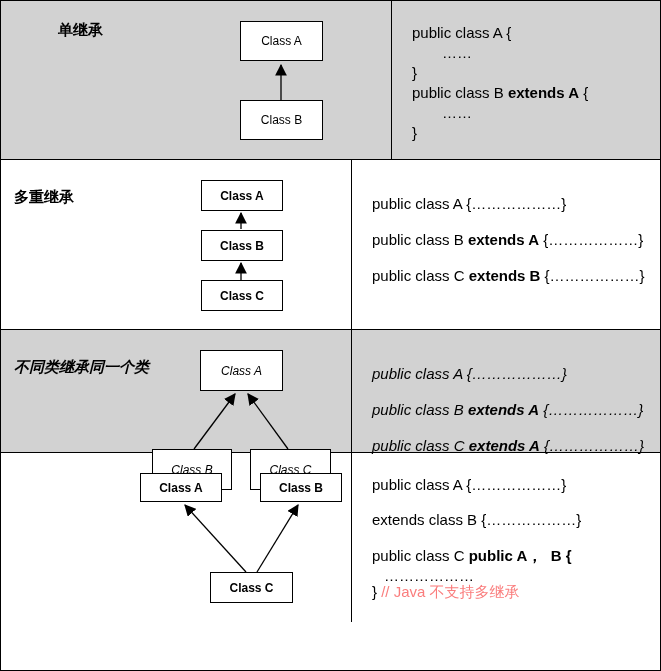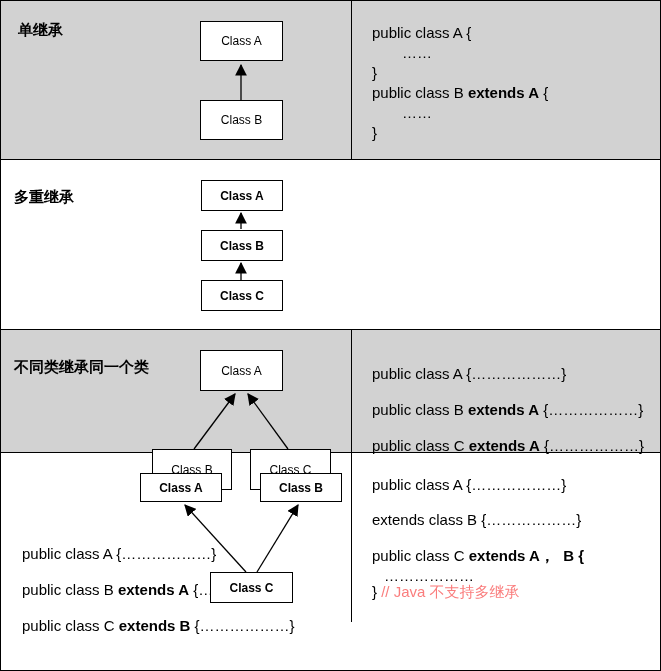--- a/index.html
+++ b/index.html
@@ -13,23 +13,23 @@
     width:661px;height:671px;
     box-sizing:border-box;
     border:1px solid var(--line);
     font-family:"Liberation Sans","DejaVu Sans",sans-serif;
     color:#000;
     overflow:hidden;
   }
   .row{display:flex;box-sizing:border-box;}
   .row + .row{border-top:1px solid var(--line);}
   .row.gray{background:var(--gray);}
-  .r1{height:158px;}
-  .r2{height:170px;flex-direction:column;}
-  .r3{height:123px;}
+  .r1{height:158px;padding-left:40px;}
+  .r2{height:170px;}
+  .r3{height:123px;font-style:italic;}
   .r4{height:170px;}
   .cell-left{position:relative;flex:0 0 350px;width:350px;box-sizing:border-box;}
   .cell-right{position:relative;flex:1;border-left:1px solid var(--line);box-sizing:border-box;}
   .row-label{
     position:absolute;
     font-size:15px;font-weight:bold;white-space:nowrap;
   }
   .row-label.red{color:var(--red);}
   .r1 .row-label{left:17px;top:20px;}
   .r2 .row-label{left:13px;top:28px;}
@@ -154,20 +154,20 @@
         <line x1="256" y1="119" x2="297" y2="52" stroke="#000" stroke-width="1.3" marker-end="url(#ah4)"></line>
       </svg>
       <div class="cbox bold" style="left:139px;top:20px;width:82px;height:29px;">Class A</div>
       <div class="cbox bold" style="left:259px;top:20px;width:82px;height:29px;">Class B</div>
       <div class="cbox bold" style="left:209px;top:119px;width:83px;height:31px;">Class C</div>
     </div>
     <div class="cell-right">
       <div class="code">
         <div class="codeline l1"><span>public class A {………………}</span></div>
         <div class="codeline l2"><span>extends class B {………………}</span></div>
-        <div class="codeline l3"><span>public class C </span><span class="b">extends A，  B {</span></div>
+        <div class="codeline l3"><span>public class C </span><span class="b">public A，  B {</span></div>
         <div class="codeline l4 indent-sm"><span>………………</span></div>
         <div class="codeline l5"><span>} </span><span class="comment">// Java 不支持多继承</span></div>
       </div>
     </div>
   </div>
 
 </div>
 
 </body></html>

